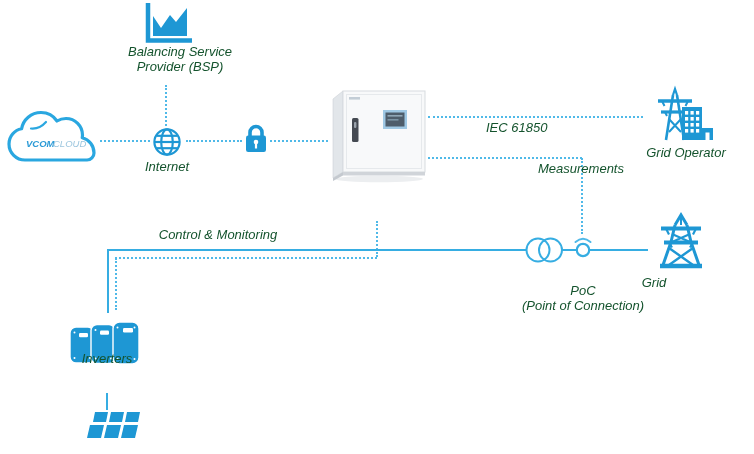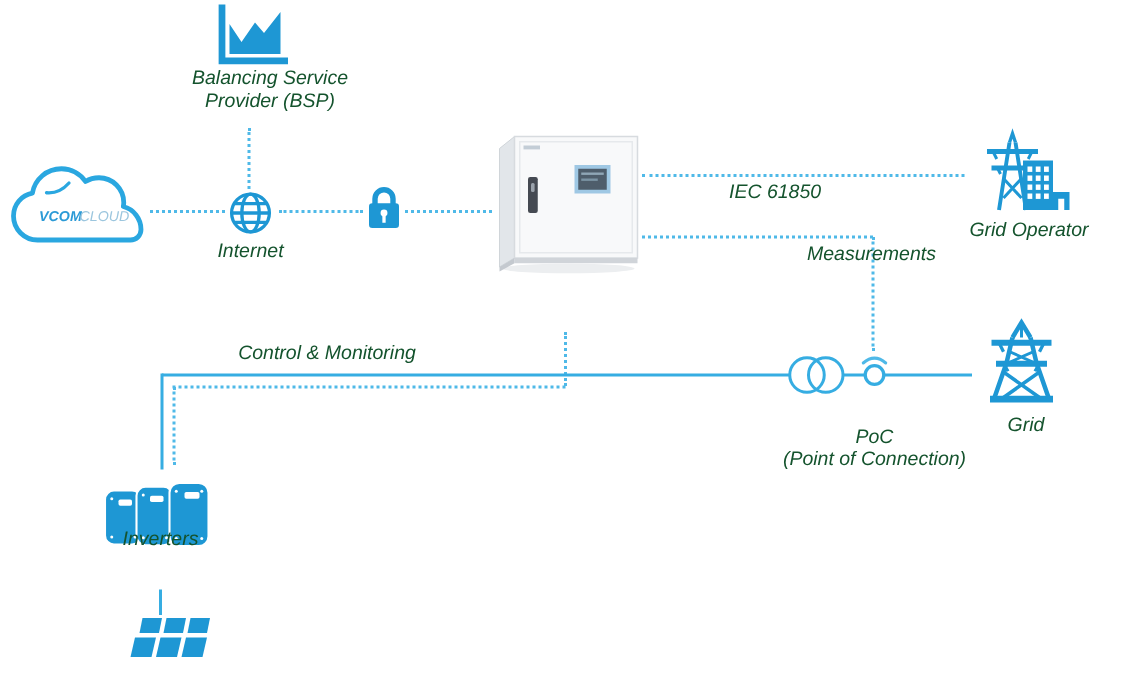--- a/index.html
+++ b/index.html
@@ -156,21 +156,21 @@
       <path d="M10 16.5 l3 6 M40 16.5 l-3 6" stroke-width="2.2"></path>
       <path d="M19 13 L15 30 M31 13 L35 30" stroke-width="3"></path>
       <path d="M16 22 L34 30 M34 22 L16 30" stroke-width="2"></path>
       <line x1="8" y1="30.5" x2="42" y2="30.5" stroke-width="4"></line>
       <path d="M13 30.5 l3 5 M37 30.5 l-3 5" stroke-width="2.2"></path>
       <path d="M15 30 L7 53 M35 30 L43 53" stroke-width="3"></path>
       <path d="M13 36 L37 53 M37 36 L13 53" stroke-width="2.4"></path>
       <line x1="4" y1="54" x2="46" y2="54" stroke-width="4.5"></line>
     </g>
   </svg>
-  <div class="lbl" style="left:649px;top:275px;width:70px;text-align:center;">
+  <div class="lbl" style="left:619px;top:275px;width:70px;text-align:center;">
     <span>Grid</span>
   </div>
 
   <svg style="left:66px;top:318px;" width="84" height="52" viewBox="0 0 84 52">
     <g stroke="#ffffff" stroke-width="1.4">
       <rect x="4" y="9" width="24" height="36" rx="6" fill="#1e97d4"></rect>
       <rect x="25" y="6.5" width="24" height="39" rx="6" fill="#1e97d4"></rect>
       <rect x="47" y="4" width="26" height="42" rx="6.5" fill="#1e97d4"></rect>
     </g>
     <g fill="#ffffff">

